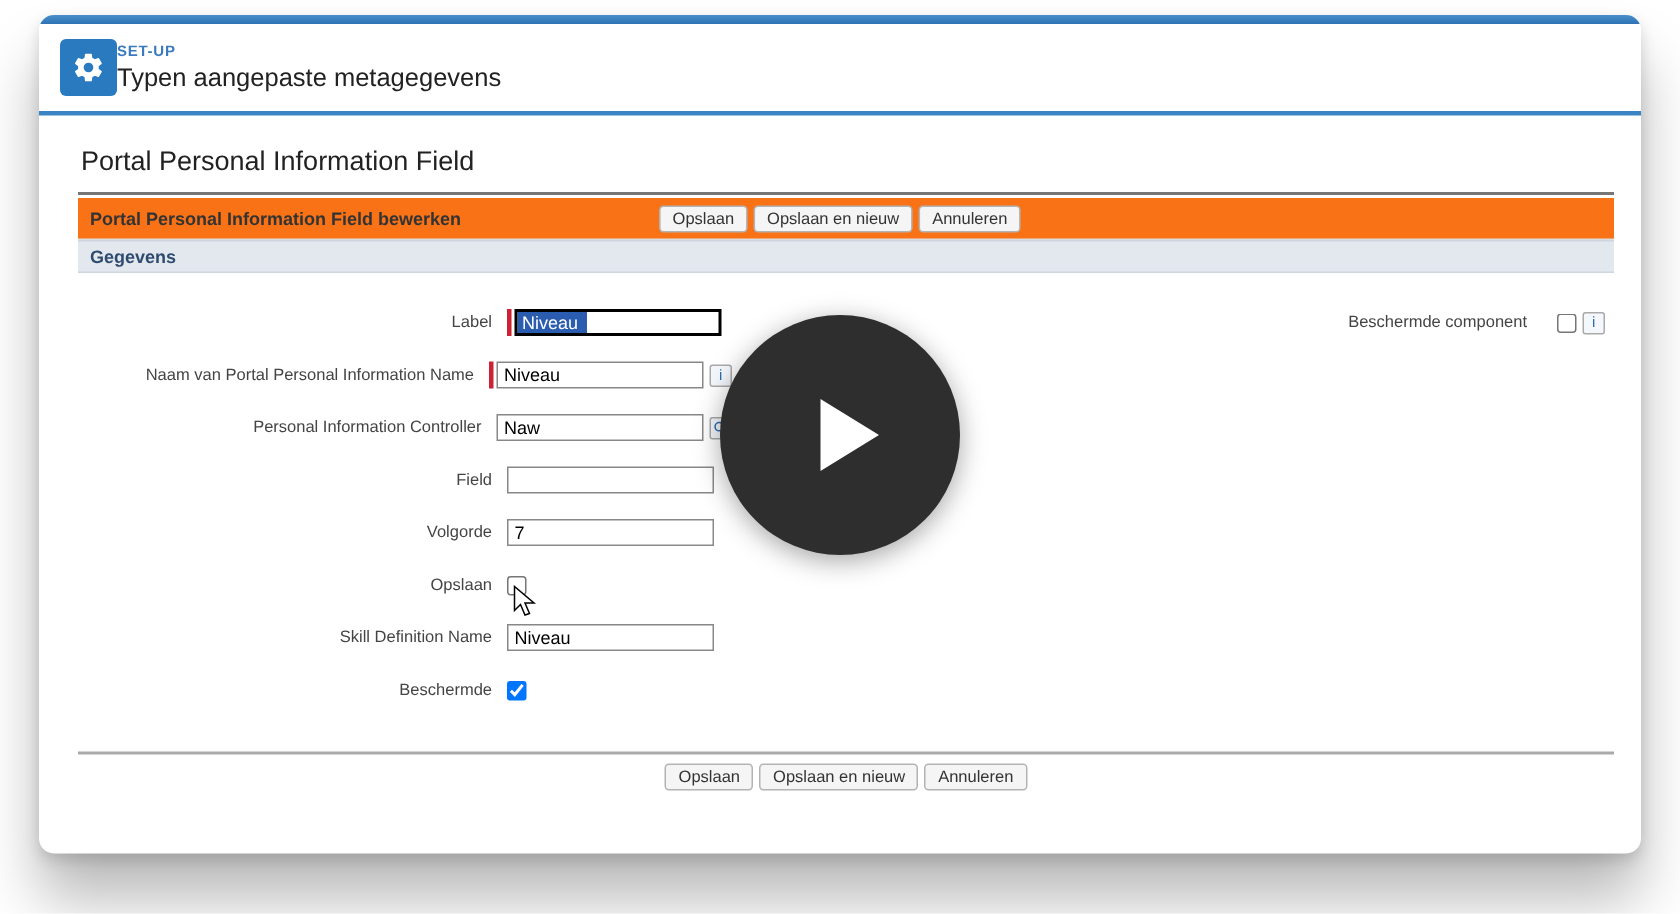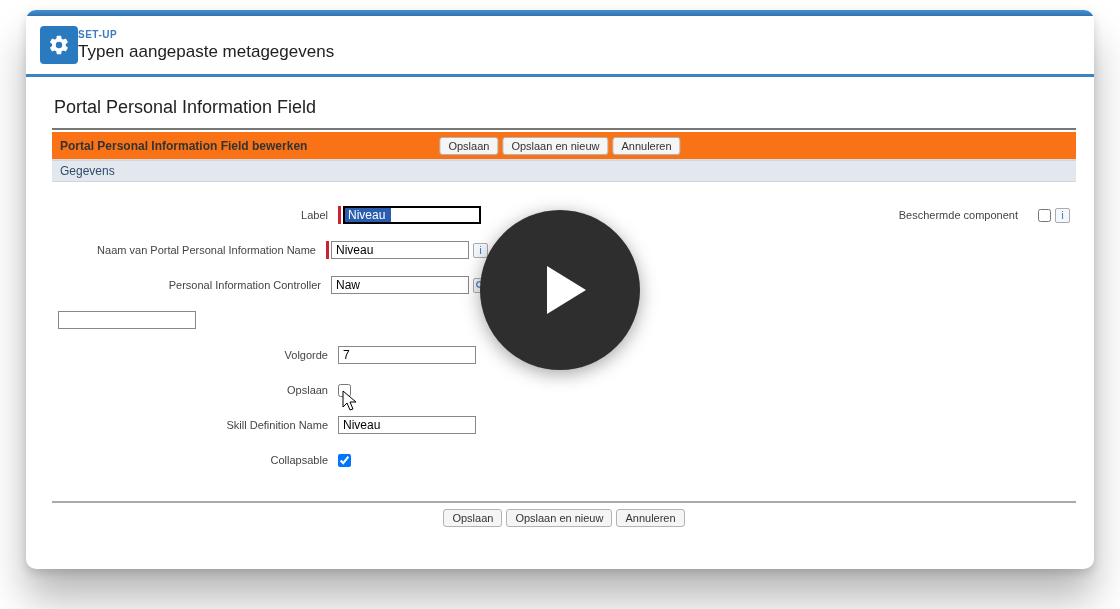--- a/index.html
+++ b/index.html
@@ -9,21 +9,21 @@
   .header{background:#fff;padding:10px 14px;border-bottom:3px solid #3b84c3;display:flex;align-items:center;}
   .hdr-icon{width:38px;height:38px;background:#2a7ac0;border-radius:4px;display:flex;align-items:center;justify-content:center}
   .crumb{font-size:10px;color:#3a7bbf;letter-spacing:.5px;font-weight:600}
   .hdr-title{font-size:17px;font-weight:400;color:#222;margin-top:2px}
   .content{padding:10px 18px 18px 26px}
   .page-title{font-size:18px;color:#222;padding:10px 2px 10px 2px;border-bottom:2px solid #777}
   .sub-bar{display:flex;align-items:center;justify-content:space-between;background:#f97316;border-bottom:1px solid #ddd;padding:4px 8px;margin-top:2px;height:28px}
   .sub-title{font-size:12px;font-weight:700;color:#333}
   .btn-row{display:flex;gap:4px}
   .btn{font-size:11px;color:#333;background:#f5f5f5;border:1px solid #b3b3b3;border-radius:3px;padding:2px 8px;cursor:pointer}
-  .section-hdr{background:#e3e8ef;color:#2f4b6e;font-size:12px;font-weight:400;padding:3px 8px;border-top:1px solid #cfd6e0;border-bottom:1px solid #cfd6e0}
+  .section-hdr{background:#e3e8ef;color:#2f4b6e;font-size:12px;font-weight:700;padding:3px 8px;border-top:1px solid #cfd6e0;border-bottom:1px solid #cfd6e0}
   .form-grid{display:flex;gap:40px;padding:8px 6px 14px 6px}
   .left-col{width:430px}
   .right-col{flex:1}
   .row{display:flex;align-items:center;margin:15px 0;min-height:20px}
   .lbl{width:280px;text-align:right;font-size:11px;color:#444;padding-right:10px}
   .val{flex:1;display:flex;align-items:center;gap:4px}
   input[type=text].tf{font-size:12px;height:18px;border:1px solid #888;padding:0 4px;width:138px;background:#fff}
   .req{border-left:3px solid #c23;padding-left:2px}
   .chk{width:13px;height:13px}
   .mini-icon{width:15px;height:15px;border:1px solid #aaa;border-radius:2px;display:flex;align-items:center;justify-content:center;font-size:10px;color:#2a6db0;background:#f4f7fb;cursor:pointer}
@@ -88,20 +88,21 @@
             <input type="text" class="tf" value="Naw" style="">
             <span class="mini-icon">
               <svg viewBox="0 0 16 16" width="11" height="11">
                   <circle cx="6.5" cy="6.5" r="4" fill="none" stroke="#2a6db0" stroke-width="1.5"></circle>
                   <line x1="10" y1="10" x2="14" y2="14" stroke="#2a6db0" stroke-width="1.5"></line>
                 </svg>
             </span>
           </div>
         </div>
         <div class="row">
+          <div class="lbl">Field</div>
           <div class="val">
               <input type="text" class="tf" value="" style="">
             </div>
         </div>
         <div class="row">
           <div class="lbl">Volgorde</div>
           <div class="val">
               <input type="text" class="tf" value="7" style="">
             </div>
         </div>
@@ -111,21 +112,21 @@
               <input type="checkbox" class="chk" style="">
             </div>
         </div>
         <div class="row">
           <div class="lbl">Skill Definition Name</div>
           <div class="val">
               <input type="text" class="tf" value="Niveau" style="">
             </div>
         </div>
         <div class="row">
-          <div class="lbl">Collapsable</div>
+          <div class="lbl">Beschermde</div>
           <div class="val">
               <input type="checkbox" class="chk" checked="" style="">
             </div>
         </div>
       </div>
 
       <div class="right-col">
         <div class="row" style="justify-content:flex-end">
           <div class="lbl" style="width:auto;margin-right:10px">Beschermde component</div>
           <div class="val" style="flex:0 0 auto">

